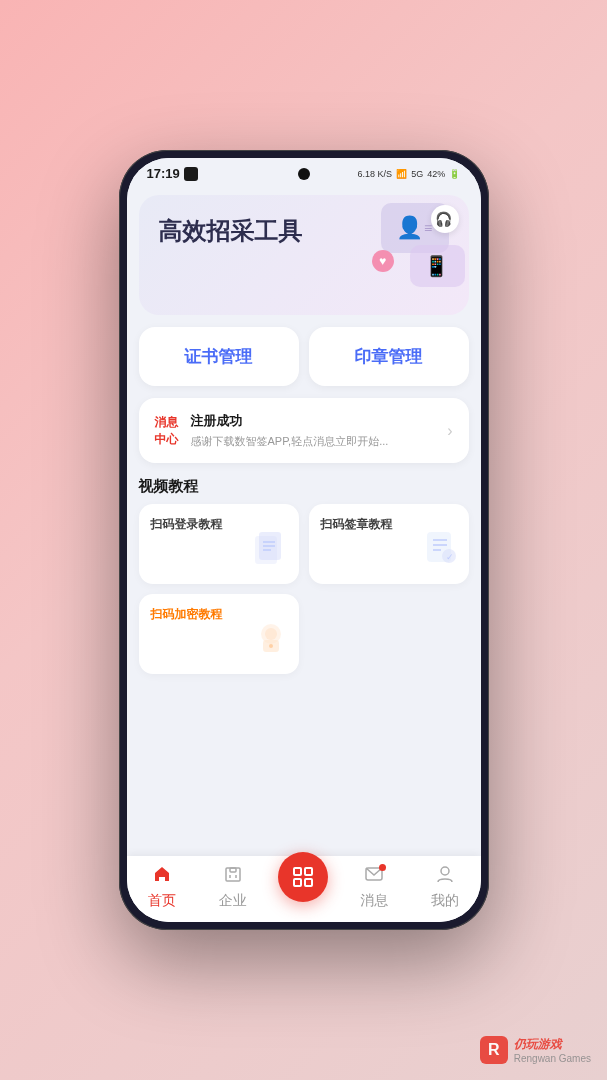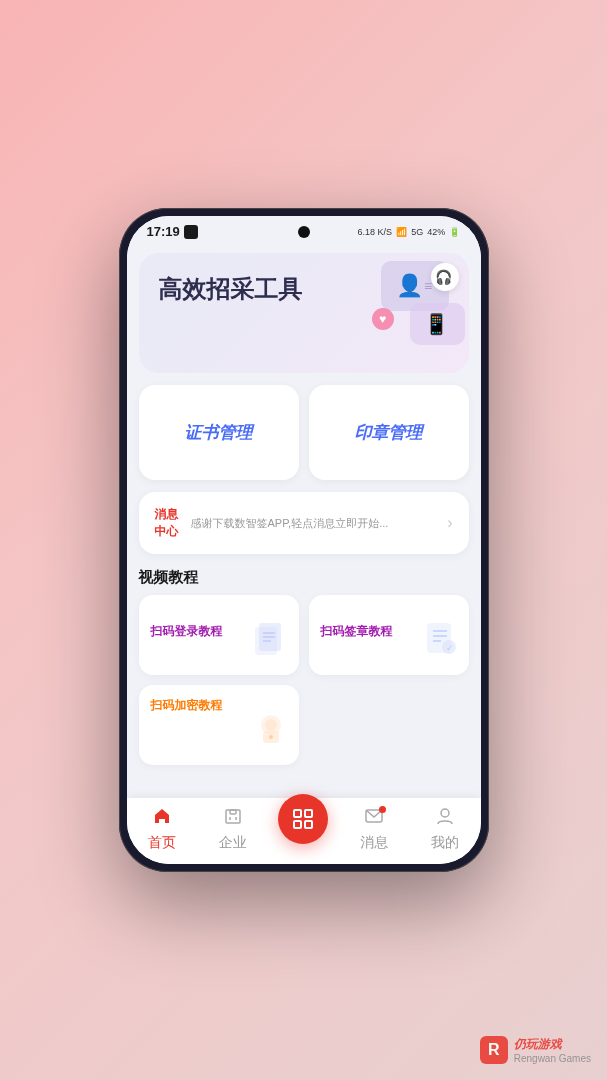--- a/index.html
+++ b/index.html
@@ -44,21 +44,21 @@
       font-size: 12px;
       font-weight: bold;
       font-style: italic;
     }
     .watermark-text span:last-child {
       color: #888;
       font-size: 10px;
     }
     .phone {
       width: 370px;
-      height: 664px;
+      height: 780px;
       background: #1a1a2e;
       border-radius: 48px;
       padding: 8px;
       box-shadow: 0 30px 80px rgba(0,0,0,0.4), inset 0 0 0 1px #444;
       position: relative;
     }
     .phone-screen {
       width: 100%;
       height: 100%;
       background: #f0f2f8;
@@ -194,24 +194,23 @@
     
     .action-cards {
       display: flex;
       margin: 12px 12px 0;
       gap: 10px;
     }
     .action-card {
       flex: 1;
       background: white;
       border-radius: 16px;
-      padding: 36px 10px;
+      padding: 18px 10px;
       text-align: center;
       box-shadow: 0 2px 8px rgba(0,0,0,0.05);
-      font-style: italic;
     }
     .action-card-label {
       font-size: 17px;
       font-weight: bold;
       color: #4a6cf7;
     }
     
     .message-section {
       margin: 12px 12px 0;
       background: white;
@@ -276,21 +275,21 @@
       position: relative;
       overflow: hidden;
       min-height: 80px;
       box-shadow: 0 2px 8px rgba(0,0,0,0.04);
     }
     .video-card-title {
       font-size: 12px;
       font-weight: 600;
       margin-bottom: 8px;
     }
-    .video-card-title.blue { color: #a21caf; margin-top: 16px; }
+    .video-card-title.blue { color: #404040; }
     .video-card-title.orange { color: #ff7a00; }
     .video-card-title.gray { color: #555; }
     .video-card-icon {
       position: absolute;
       bottom: 8px;
       right: 8px;
       font-size: 32px;
       opacity: 0.35;
     }
     .video-card-icon.blue { color: #4a6cf7; }
@@ -405,20 +404,21 @@
           <div class="action-card-label">印章管理</div>
         </div>
       </div>
 
       <div class="message-section">
         <div class="msg-badge">
           <span class="msg-badge-top">消息</span>
           <span class="msg-badge-bottom">中心</span>
         </div>
         <div class="msg-content">
+          <div class="msg-title">注册成功</div>
           <div class="msg-subtitle">感谢下载数智签APP,轻点消息立即开始...</div>
         </div>
         <div class="msg-arrow">›</div>
       </div>
 
       <div class="section-title">视频教程</div>
       <div class="video-grid">
 
         <div class="video-card">
           <div class="video-card-title blue">扫码登录教程</div>

